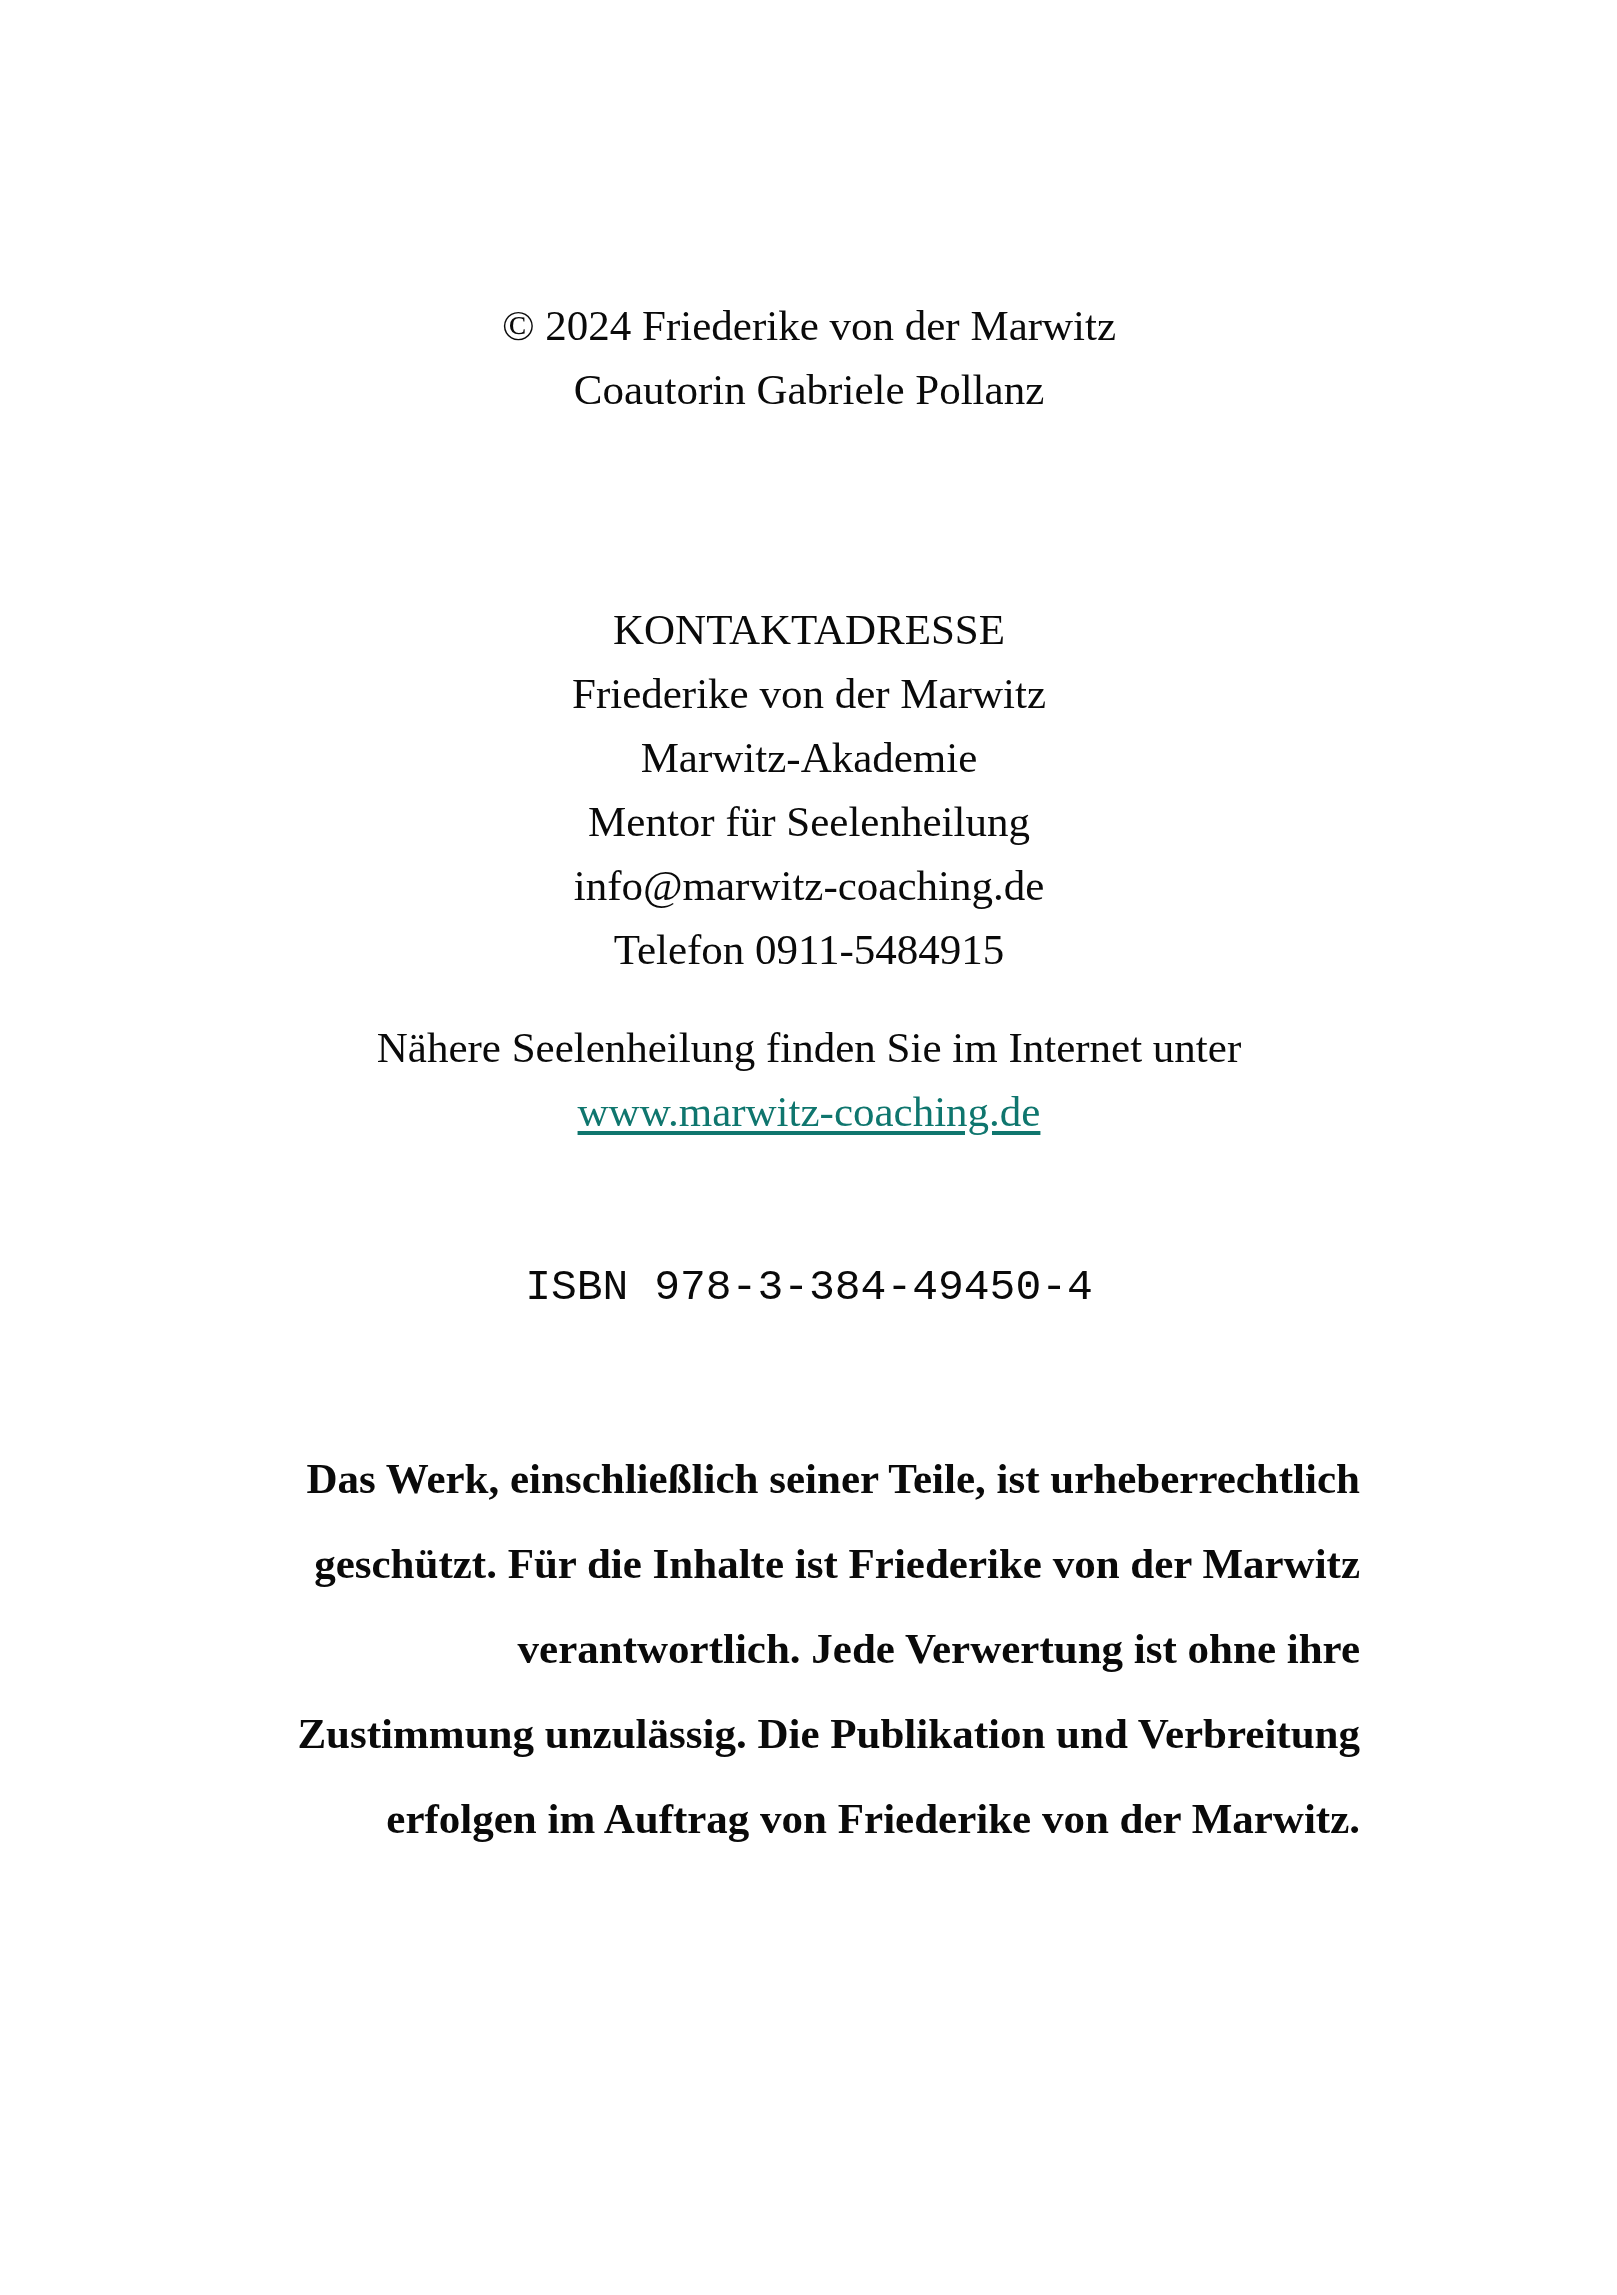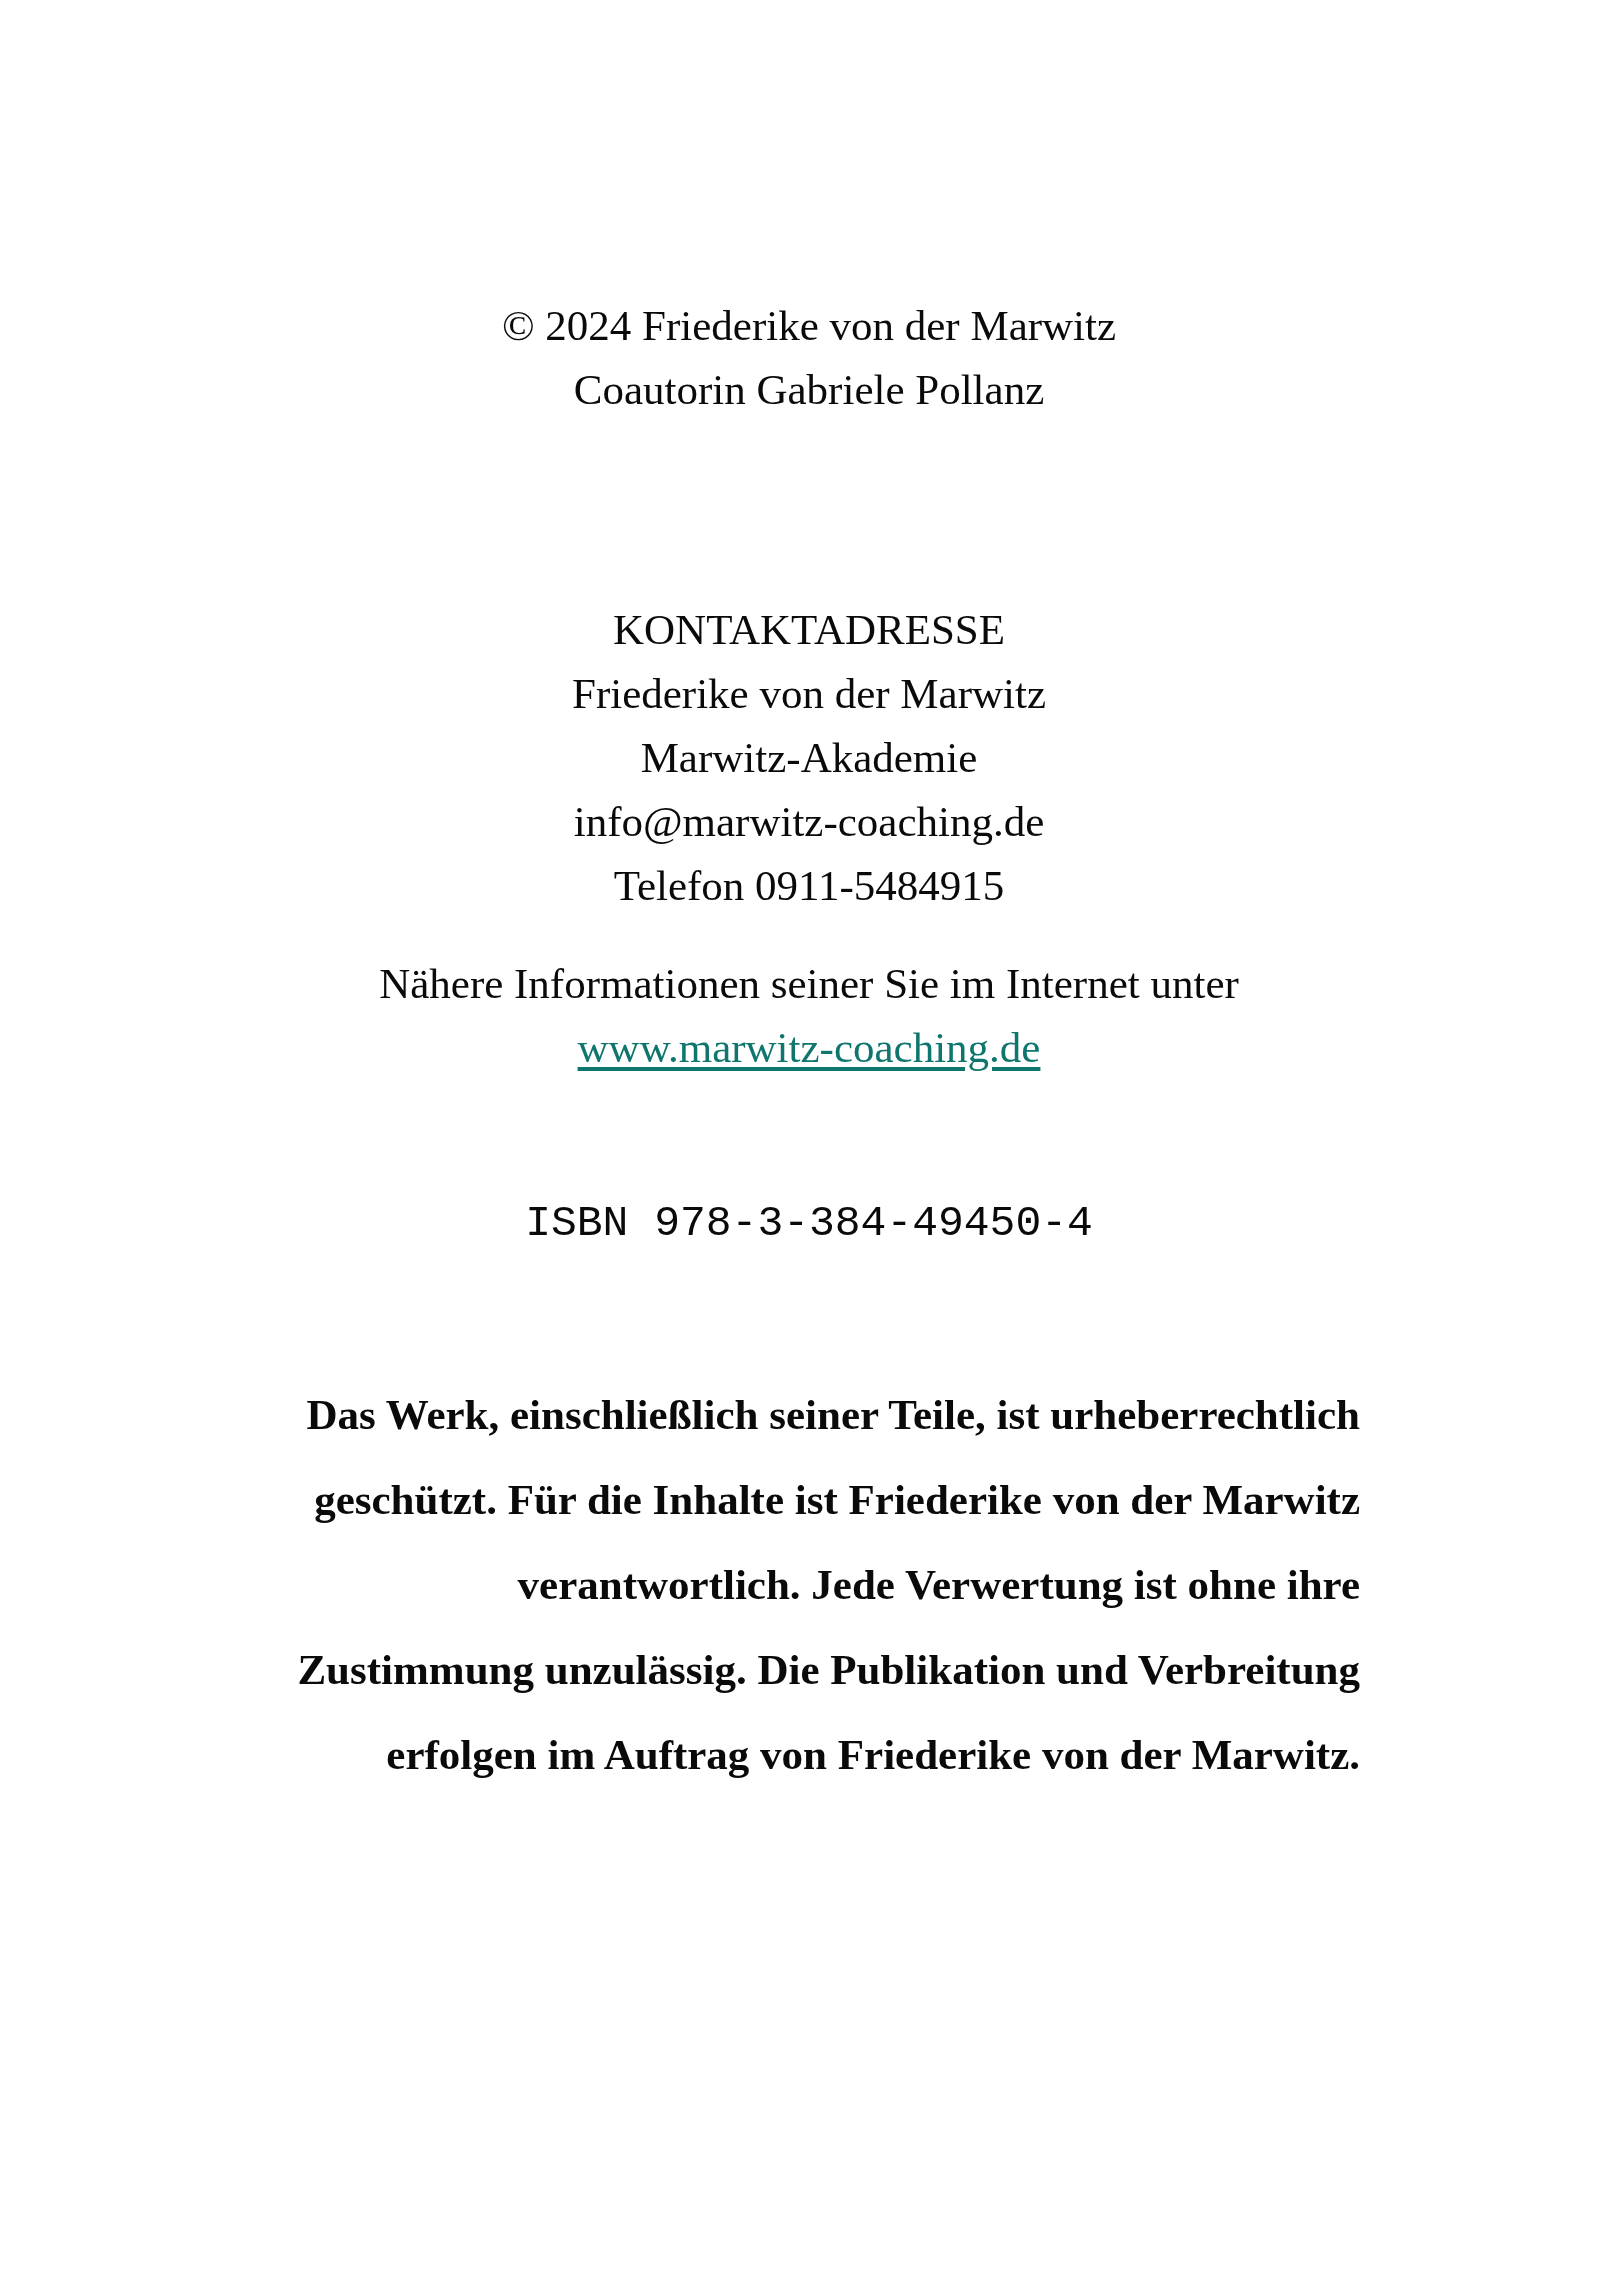--- a/index.html
+++ b/index.html
@@ -61,26 +61,27 @@
 
   <div class="centered-block copyright-block">
     <span class="line">© 2024 Friederike von der Marwitz</span>
     <span class="line">Coautorin Gabriele Pollanz</span>
   </div>
 
   <div class="centered-block contact-block">
     <span class="line">KONTAKTADRESSE</span>
     <span class="line">Friederike von der Marwitz</span>
     <span class="line">Marwitz-Akademie</span>
+    <span class="line">Mentor für Seelenheilung</span>
     <span class="line">info@marwitz-coaching.de</span>
     <span class="line">Telefon 0911-5484915</span>
   </div>
 
   <div class="centered-block internet-block">
-    <span class="line">Nähere Informationen seiner Sie im Internet unter</span>
+    <span class="line">Nähere Seelenheilung finden Sie im Internet unter</span>
     <span class="line">
       <a class="website-link">www.marwitz-coaching.de</a>
     </span>
   </div>
 
   <div class="centered-block isbn-block">
     <span class="line">ISBN 978-3-384-49450-4</span>
   </div>
 
   <div class="legal-block">Das Werk, einschließlich seiner Teile, ist urheberrechtlich geschützt. Für die Inhalte ist Friederike von der Marwitz verantwortlich. Jede Verwertung ist ohne ihre Zustimmung unzulässig. Die Publikation und Verbreitung erfolgen im Auftrag von Friederike von der Marwitz.</div>

